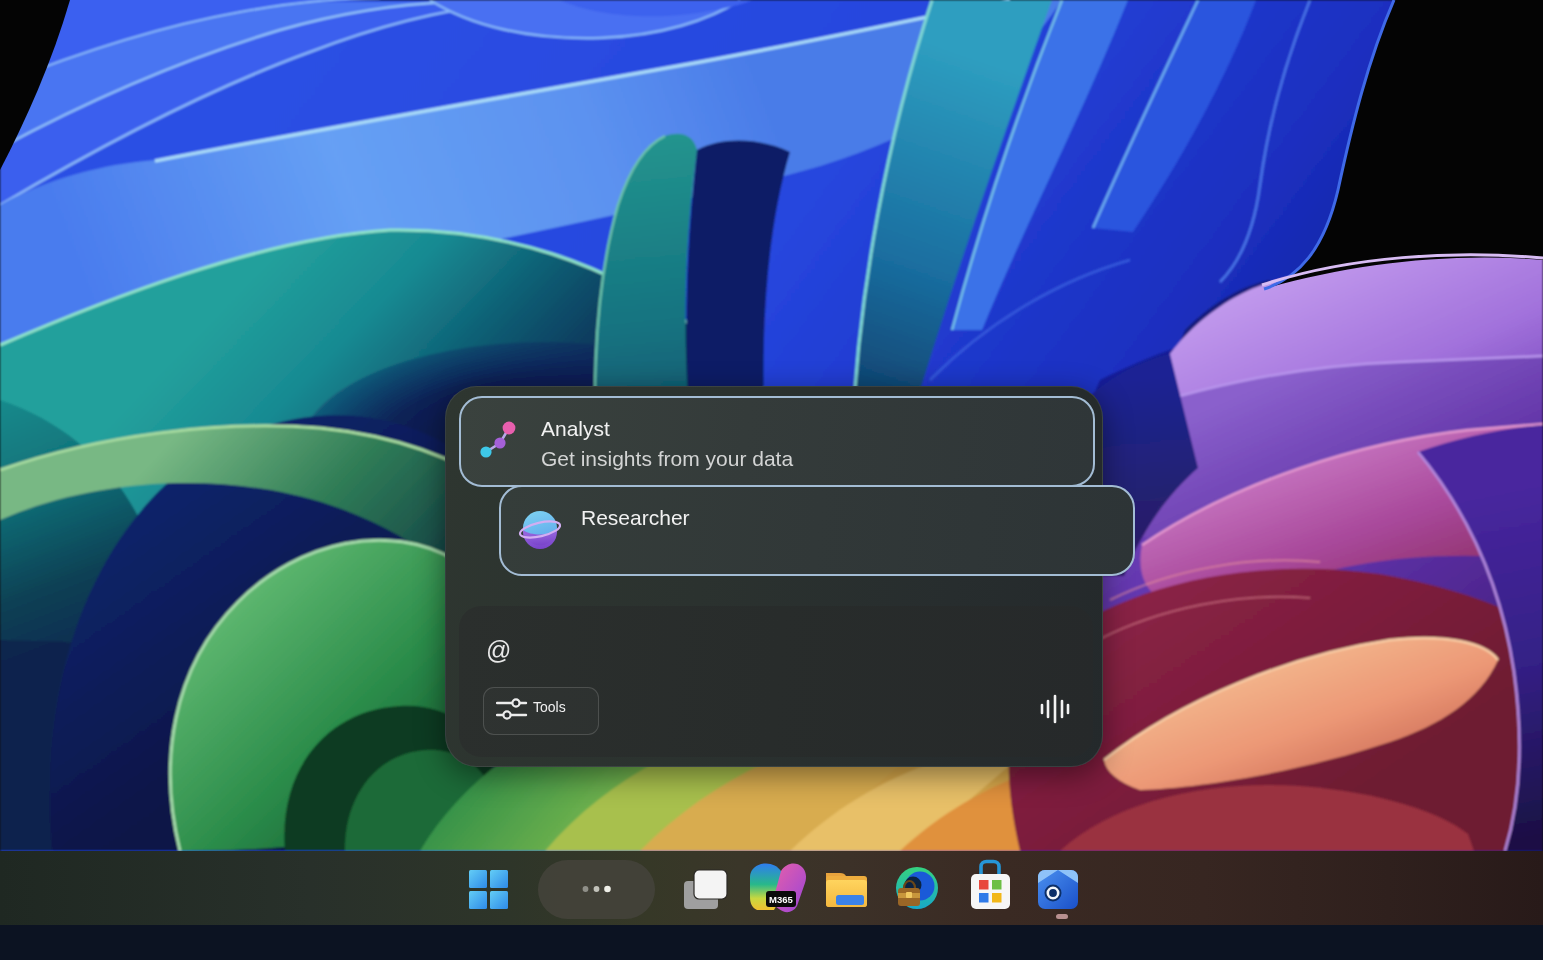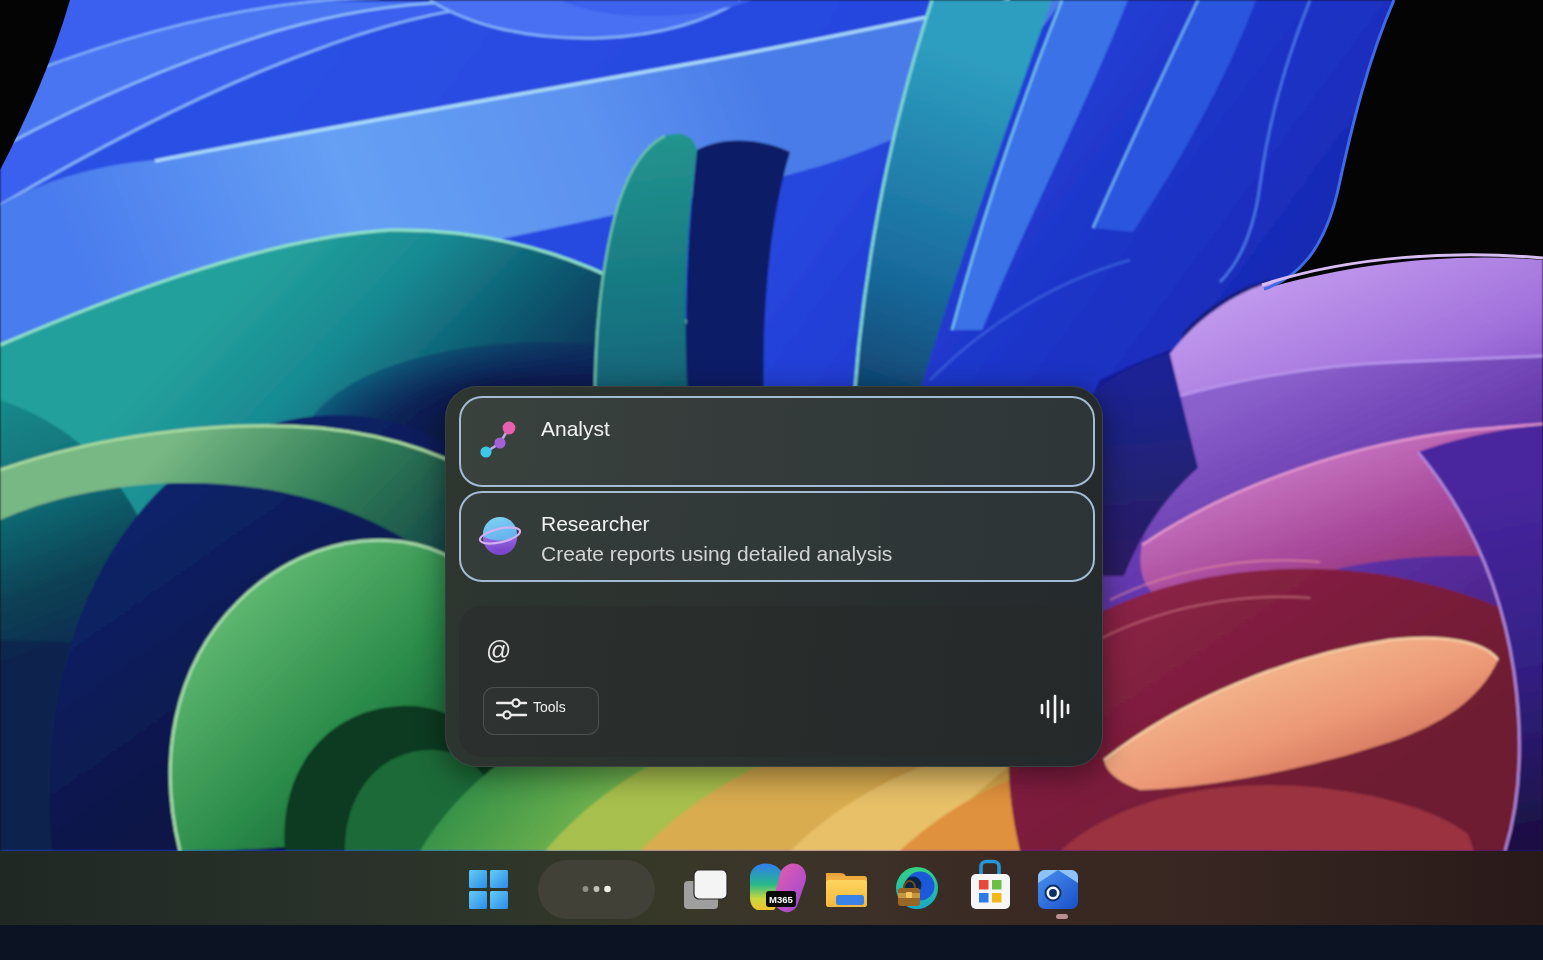--- a/index.html
+++ b/index.html
@@ -3,21 +3,21 @@
 <meta charset="utf-8">
 <style>
 html,body{margin:0;padding:0;background:#000;overflow:hidden;}
 #stage{position:relative;width:1543px;height:960px;overflow:hidden;font-family:"Liberation Sans",sans-serif;}
 #wp{position:absolute;left:0;top:0;}
 #panel{position:absolute;left:445px;top:386px;width:658px;height:381px;border-radius:32px;
   background:linear-gradient(100deg,#2e3630 0%,#2b322f 40%,#272d2e 75%,#24292b 100%);
   box-shadow:0 8px 30px rgba(0,0,0,0.45);border:1px solid rgba(90,100,100,0.35);box-sizing:border-box;}
 .opt{position:absolute;left:13px;width:636px;height:91px;border-radius:23px;border:2px solid #a3bcd4;box-sizing:border-box;}
 #opt1{top:9px;background:linear-gradient(95deg,#3a423e 0%,#343b3a 45%,#2f3638 100%);}
-#opt2{top:104px;background:linear-gradient(95deg,#353d3a 0%,#313838 50%,#2d3436 100%);}
+#opt2{top:98px;background:linear-gradient(95deg,#353d3a 0%,#313838 50%,#2d3436 100%);margin-left:40px;}
 .opt .tt{position:absolute;left:80px;top:17px;font-size:21px;line-height:27px;color:#f1f1f1;}
 .opt .st{position:absolute;left:80px;top:47px;font-size:21px;line-height:27px;color:#d3d4d4;}
 #inputbox{position:absolute;left:13px;top:219px;width:634px;height:151px;border-radius:22px;
   background:linear-gradient(95deg,#2b2f2d 0%,#282c2b 50%,#26292a 100%);}
 #at{position:absolute;left:27px;top:30px;font-size:25px;color:#e8e8e8;}
 #toolsbtn{position:absolute;left:24px;top:81px;width:116px;height:48px;border-radius:11px;border:1px solid rgba(255,255,255,0.15);
   background:rgba(255,255,255,0.02);box-sizing:border-box;}
 #toolsbtn span{position:absolute;left:49px;top:11px;font-size:14px;color:#f0f0f0;}
 #taskbar{position:absolute;left:0;top:851px;width:1543px;height:74px;
   background:linear-gradient(90deg,#1f2822 0%,#28302a 20%,#2e3529 33%,#363827 42%,#3a3629 48%,#3c3128 55%,#3a2a23 65%,#372621 78%,#2f201d 90%,#281a19 100%);font-weight:bold;}
@@ -231,20 +231,21 @@
 
 <div id="panel">
   <div id="opt1" class="opt">
     <svg class="icon" style="left:17px;top:18px;" width="46" height="46" viewBox="0 0 46 46">
       <path d="M 8,36 L 22,27 L 31,12" stroke="#b8a8e8" stroke-width="2.6" fill="none" stroke-linecap="round"></path>
       <circle cx="8" cy="36" r="5.6" fill="#3ec8e8"></circle>
       <circle cx="22" cy="27" r="5.6" fill="#a560d8"></circle>
       <circle cx="31" cy="12" r="6.4" fill="#e85fae"></circle>
     </svg>
     <div class="tt">Analyst</div>
+    <div class="st">Get insights from your data</div>
   </div>
   <div id="opt2" class="opt">
     <svg class="icon" style="left:17px;top:20px;" width="44" height="44" viewBox="0 0 44 44">
       <defs>
       <linearGradient id="plTop" x1="0" y1="0" x2="0.3" y2="1">
         <stop offset="0" stop-color="#7fd4f2"></stop>
               <stop offset="1" stop-color="#5fa8ec"></stop>
       </linearGradient>
       <linearGradient id="plBot" x1="0" y1="0" x2="0.2" y2="1">
         <stop offset="0" stop-color="#9a6ae0"></stop>
@@ -255,21 +256,20 @@
               <stop offset="0.6" stop-color="#242072"></stop>
               <stop offset="1" stop-color="#2c1e64"></stop>
 </linearGradient>
 </defs>
       <circle cx="22" cy="21" r="17" fill="url(#plTop)"></circle>
       <path d="M 5,23 C 13,29 31,29 39,23 L 39,25 A 17,17 0 0 1 5,25 Z" fill="url(#plBot)"></path>
       <path d="M 5.5,25.5 A 17,17 0 0 0 38.5,25.5 C 30,31.5 14,31.5 5.5,25.5 Z" fill="url(#plBot)"></path>
       <ellipse cx="22" cy="22.5" rx="20.5" ry="6.8" fill="none" stroke="#d2aef2" stroke-width="2.2" transform="rotate(-13 22 22.5)"></ellipse>
     </svg>
     <div class="tt">Researcher</div>
-    <div class="st">Create reports using detailed analysis</div>
   </div>
   <div id="inputbox">
     <div id="at">@</div>
     <div id="toolsbtn">
       <svg class="icon" style="left:12px;top:9px;" width="32" height="24" viewBox="0 0 32 24">
         <line x1="1" y1="6" x2="30" y2="6" stroke="#ececec" stroke-width="2.4" stroke-linecap="round"></line>
         <circle cx="20" cy="6" r="3.6" fill="#26292b" stroke="#ececec" stroke-width="2.2"></circle>
         <line x1="1" y1="18" x2="30" y2="18" stroke="#ececec" stroke-width="2.4" stroke-linecap="round"></line>
         <circle cx="11" cy="18" r="3.6" fill="#26292b" stroke="#ececec" stroke-width="2.2"></circle>
       </svg>

